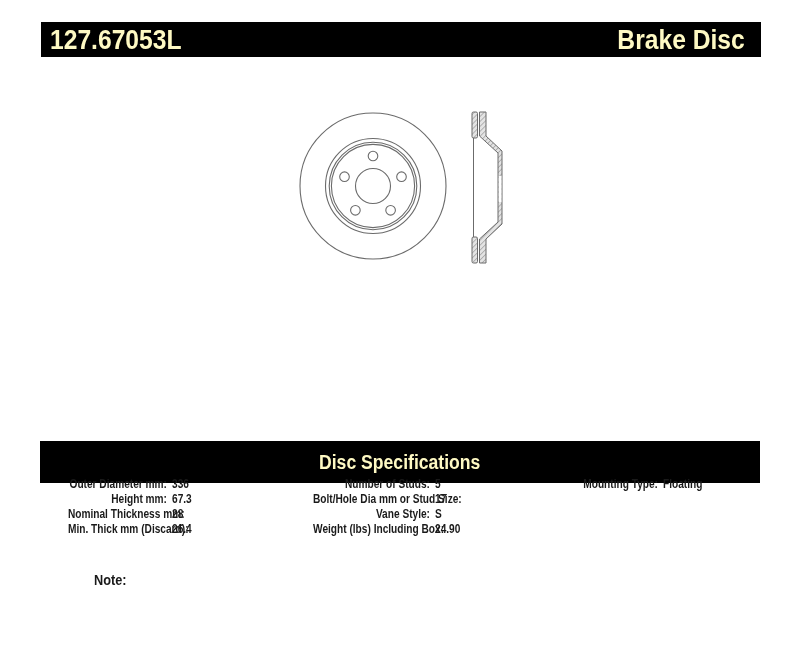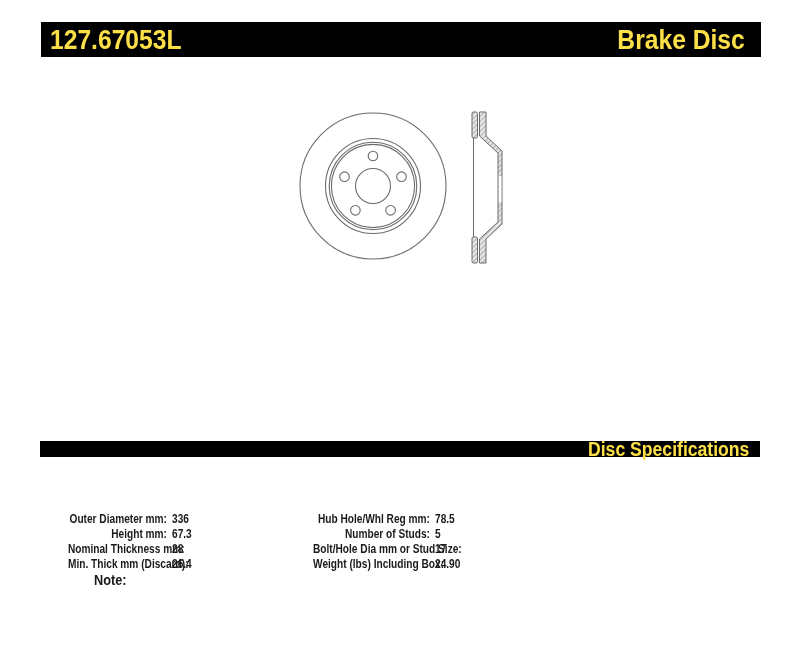--- a/index.html
+++ b/index.html
@@ -1,36 +1,36 @@
 <!DOCTYPE html>
 <html><head>
 <meta charset="utf-8">
 <style>
   html,body { margin:0; padding:0; background:#ffffff; }
   .page {
     position:relative; width:800px; height:655px; background:#ffffff;
     font-family:"Liberation Sans", sans-serif; color:#1a1a1a; overflow:hidden;
   }
   .bar {
-    position:absolute; background:#000000; color:#fde047;
+    position:absolute; background:#000000; color:#fef9c3;
     display:flex; align-items:center; box-sizing:border-box; font-weight:700;
   }
   .top-bar {
     left:41px; top:22px; width:720px; height:35px;
     justify-content:space-between; padding:0 16px 0 9px; font-size:28px;
   }
   .section-bar {
-    left:40px; top:441px; width:720px; height:16px;
-    justify-content:flex-end; font-size:20px;
+    left:40px; top:441px; width:720px; height:42px;
+    justify-content:center; font-size:20px;
   }
   .squeeze-l { display:inline-block; transform:scaleX(0.88); transform-origin:0 50%; white-space:nowrap; }
   .squeeze-r { display:inline-block; transform:scaleX(0.88); transform-origin:100% 50%; white-space:nowrap; }
   .squeeze-c { display:inline-block; transform:scaleX(0.88); transform-origin:50% 50%; white-space:nowrap; }
   .drawing { position:absolute; left:290px; top:98px; width:225px; height:185px; }
-  .col { position:absolute; top:476px; font-size:13px; font-weight:700;margin-top:35px; }
+  .col { position:absolute; top:476px; font-size:13px; font-weight:700; }
   .col1 { left:40px;  --lblw:127px; }
   .col2 { left:280px; --lblw:150px; }
   .col3 { left:540px; --lblw:118px; }
   .row { display:flex; height:15px; line-height:15px; align-items:baseline; }
   .lbl {
     display:inline-block; width:var(--lblw); text-align:right; white-space:nowrap;
     transform:scaleX(0.78); transform-origin:100% 50%;
   }
   .val {
     display:inline-block; margin-left:5px; white-space:nowrap;
@@ -99,33 +99,39 @@
       <span class="val">28</span>
     </div>
     <div class="row">
       <span class="lbl">Min. Thick mm (Discard):</span>
       <span class="val">26.4</span>
     </div>
   </div>
 
   <div class="col col2">
     <div class="row">
-      <span class="lbl">Hub Hole/Whl Reg mm:</span>
-      <span class="val">78.5</span>
-    </div>
-    <div class="row">
       <span class="lbl">Number of Studs:</span>
       <span class="val">5</span>
     </div>
     <div class="row">
       <span class="lbl">Bolt/Hole Dia mm or Stud Size:</span>
       <span class="val">17</span>
     </div>
     <div class="row">
+      <span class="lbl">Vane Style:</span>
+      <span class="val">S</span>
+    </div>
+    <div class="row">
       <span class="lbl">Weight (lbs) Including Box:</span>
       <span class="val">24.90</span>
     </div>
   </div>
 
+  <div class="col col3">
+    <div class="row">
+      <span class="lbl">Mounting Type:</span>
+      <span class="val">Floating</span>
+    </div>
+  </div>
 
   <div class="note">Note:</div>
 
 </div>
 
 </body></html>

